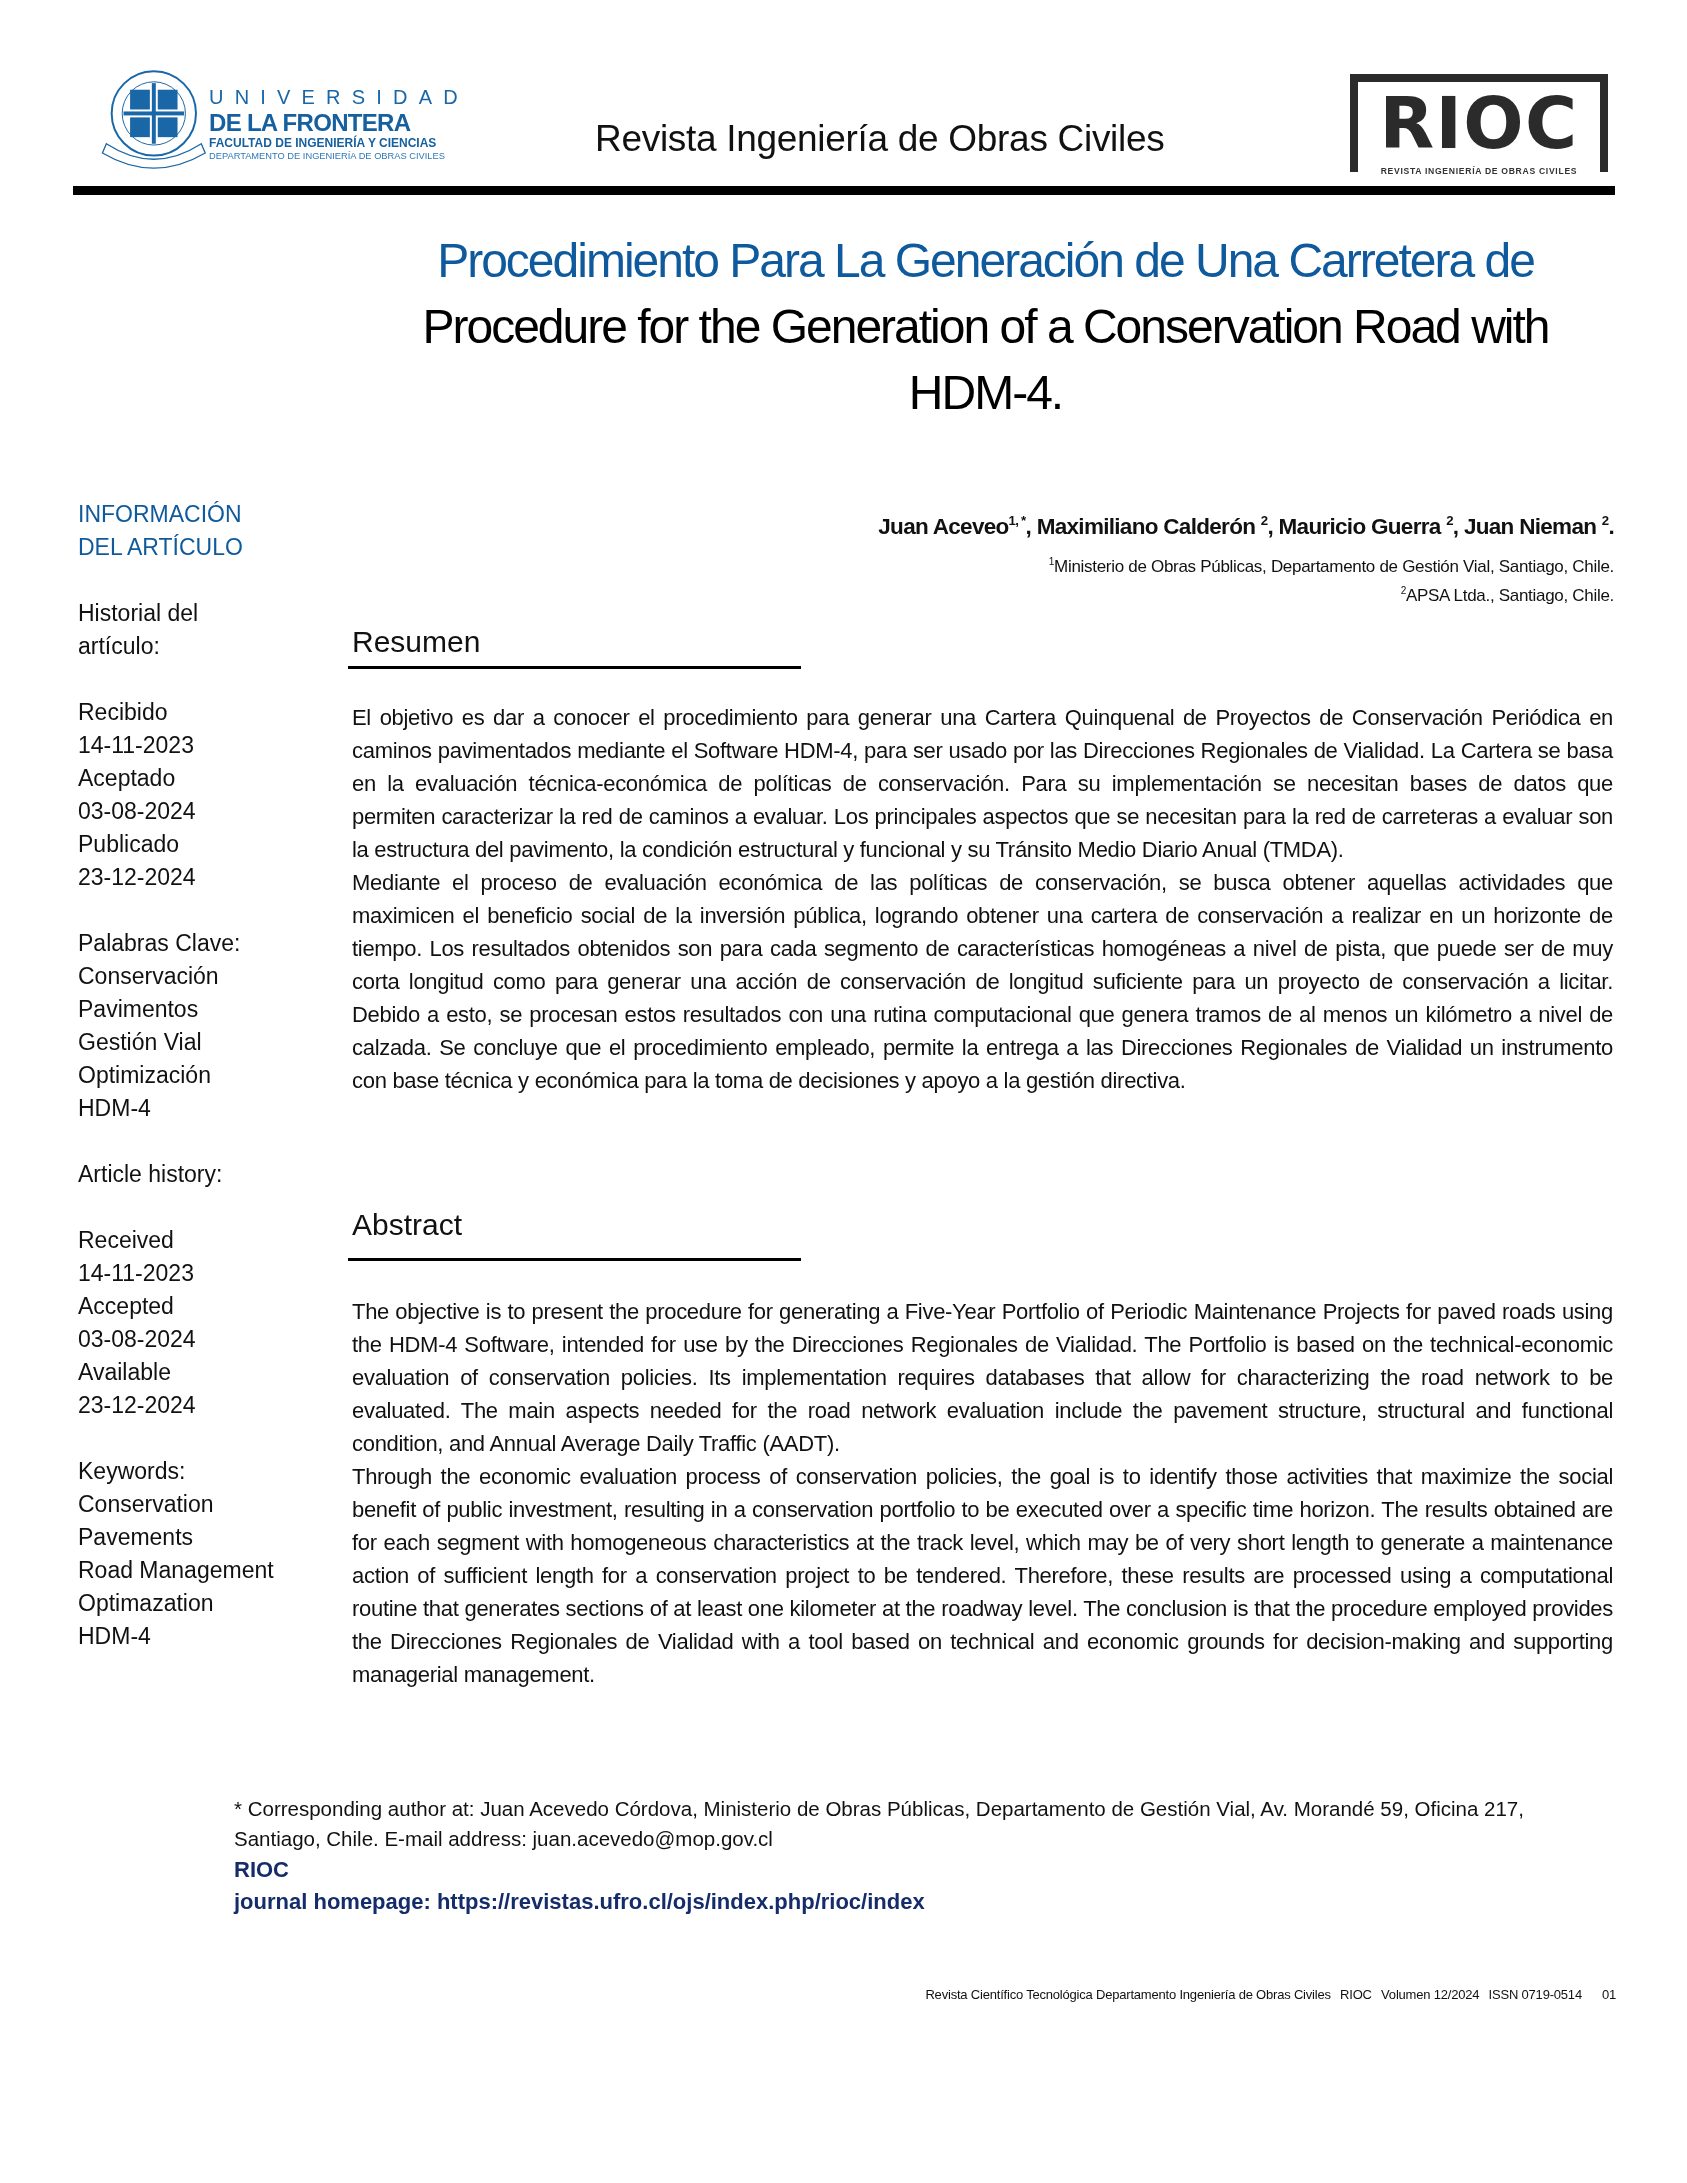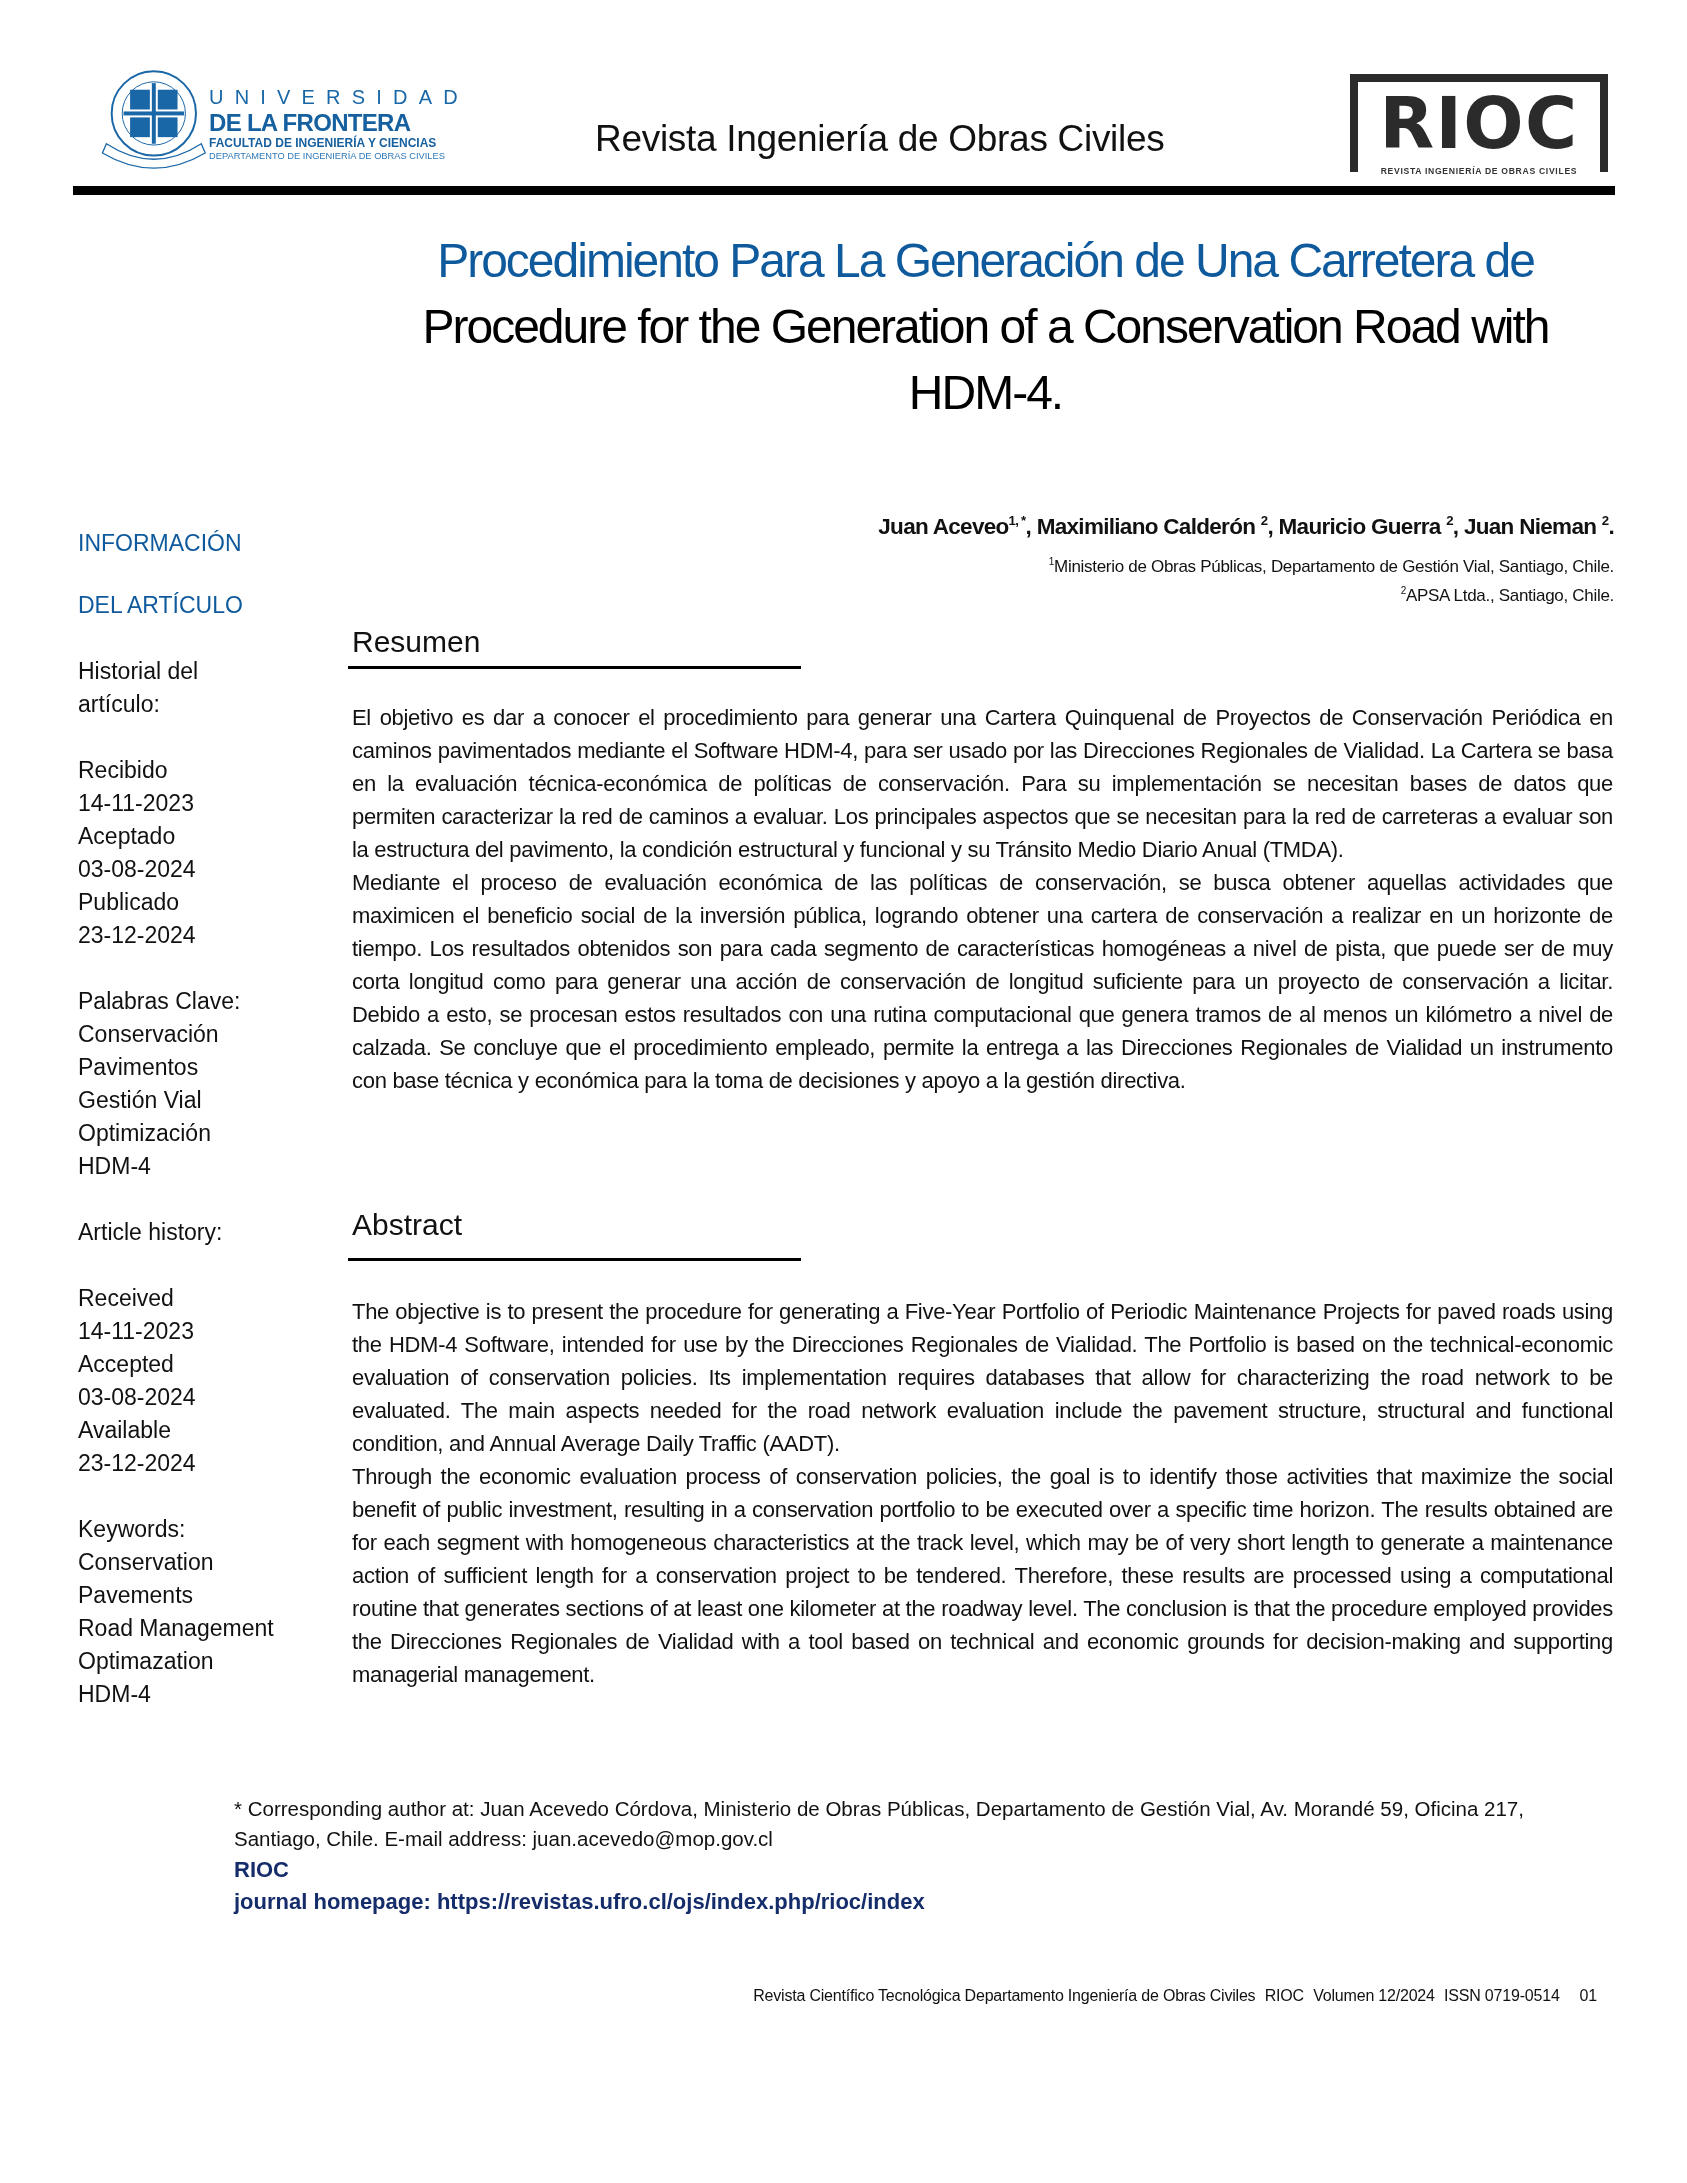--- a/index.html
+++ b/index.html
@@ -55,38 +55,38 @@
   #authors {
     right: 73px; top: 513px; font-size: 22.5px; font-weight: bold; white-space: nowrap;
     letter-spacing: -0.7px;
   }
   #authors sup { font-size: 13.2px; }
   .affil { right: 73px; font-size: 17px; white-space: nowrap; letter-spacing: -0.3px; }
   .affil sup { font-size: 10px; }
 
   
   #sidebar { left: 78px; top: 498px; width: 238px; font-size: 23px; line-height: 33px; }
-  .sb-heading { color: #0f5a9c; margin-top: 29px; }
+  .sb-heading { color: #0f5a9c; }
   .sb-gap { height: 33px; }
   .sb-line { white-space: nowrap; }
 
   
   .sec-title { left: 352px; font-size: 30px; color: #111; }
   .sec-rule { left: 348px; width: 453px; height: 2.6px; background: #000; }
   .body-text {
     left: 352px; width: 1261px; font-size: 22px; line-height: 33px;
     text-align: justify; letter-spacing: -0.3px;
   }
   .body-text p { margin: 0; }
 
   
   #corr { left: 234px; top: 1794px; width: 1380px; font-size: 20.5px; line-height: 30px; }
   .navy { color: #152c6b; font-weight: bold; font-size: 22px; line-height: 32px; }
   #page-footer {
-    right: 90px; top: 1987px; font-size: 16px; white-space: nowrap; letter-spacing: -0.2px;
+    right: 71px; top: 1987px; font-size: 13px; white-space: nowrap; letter-spacing: -0.2px;
   }
   #page-footer span { margin-left: 9.3px; }
 </style>
 </head>
 <body>
 
 <div id="ufro-logo" class="abs">
   <svg id="ufro-seal" class="abs" viewBox="0 0 180 170">
     <circle cx="92" cy="72" r="64" fill="#fff" stroke="#1a67a8" stroke-width="3"></circle>
     <circle cx="92" cy="72" r="48" fill="#fff" stroke="#1a67a8" stroke-width="1.5"></circle>

